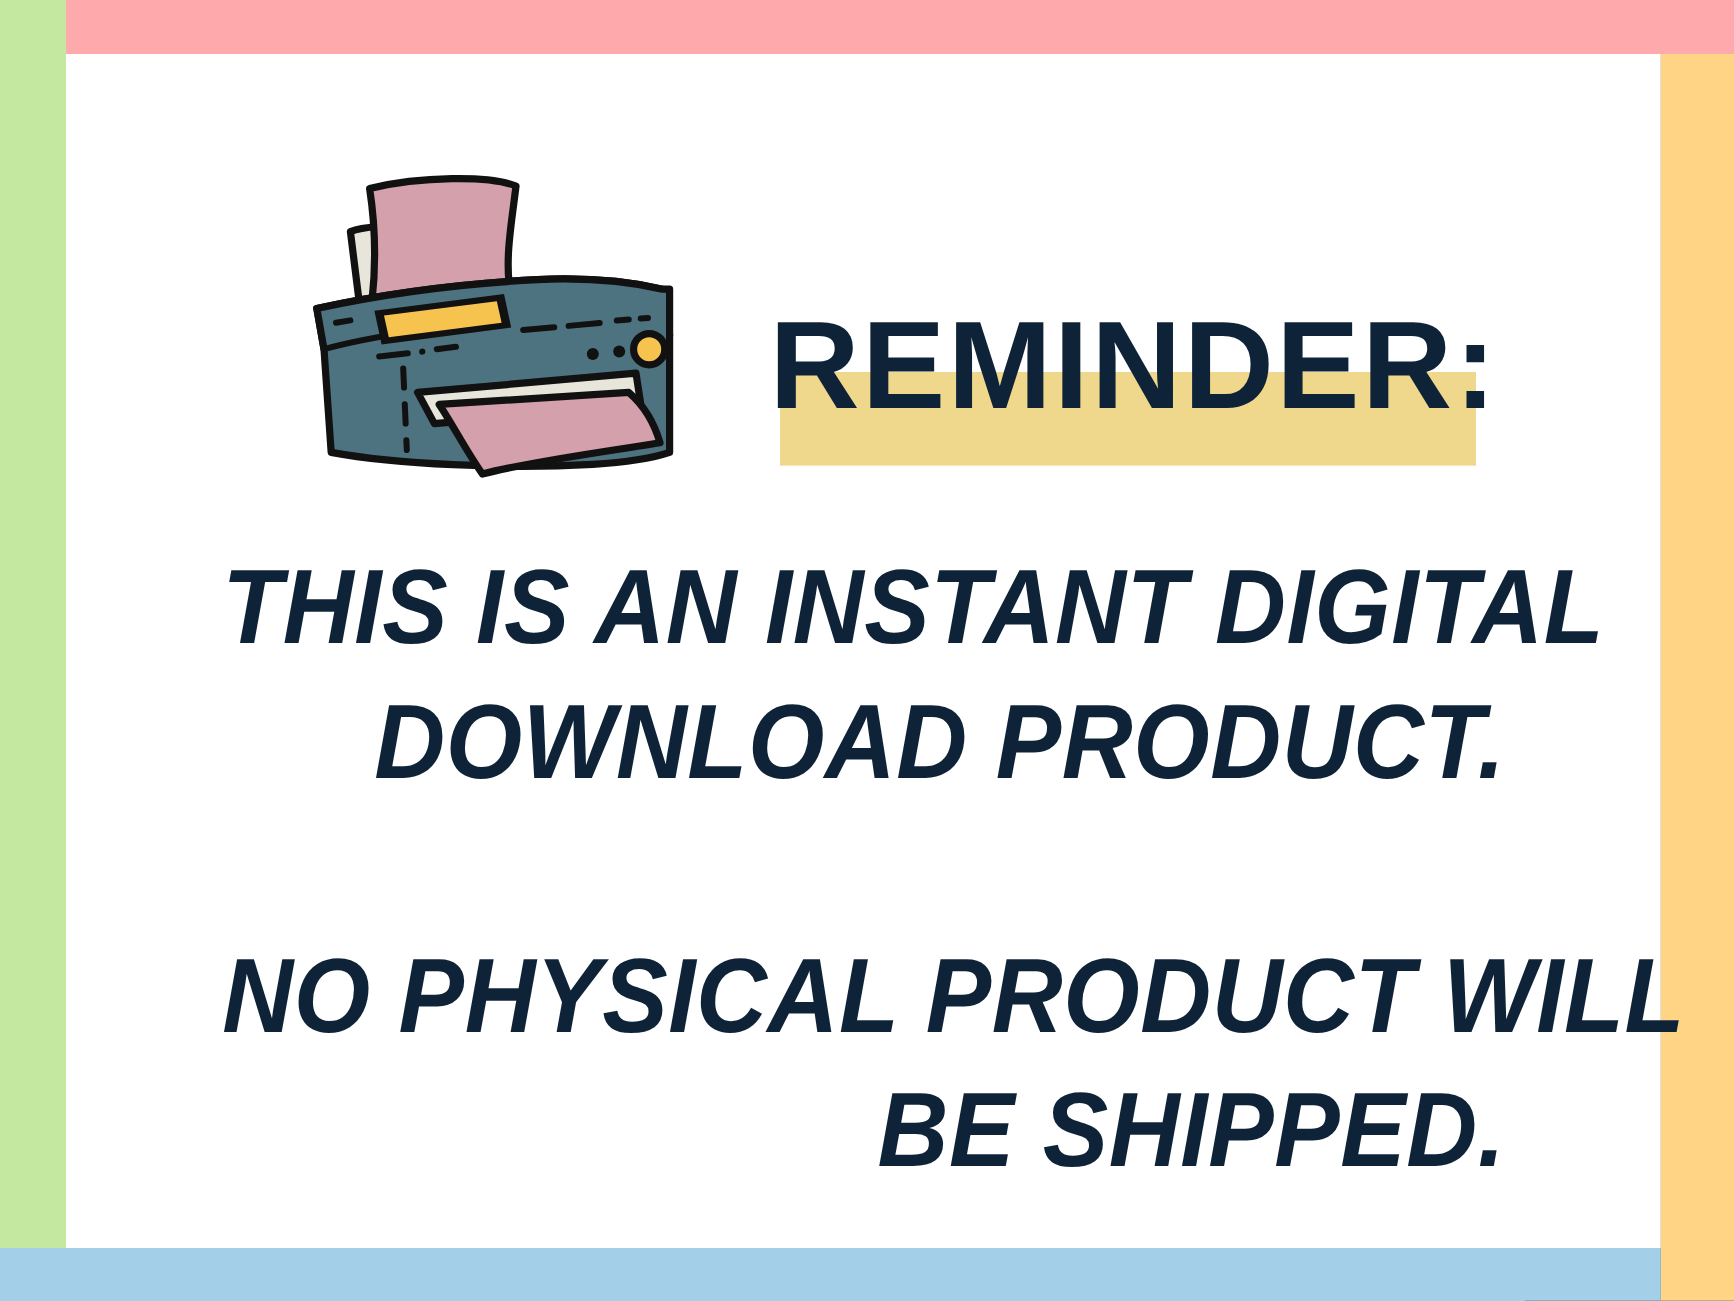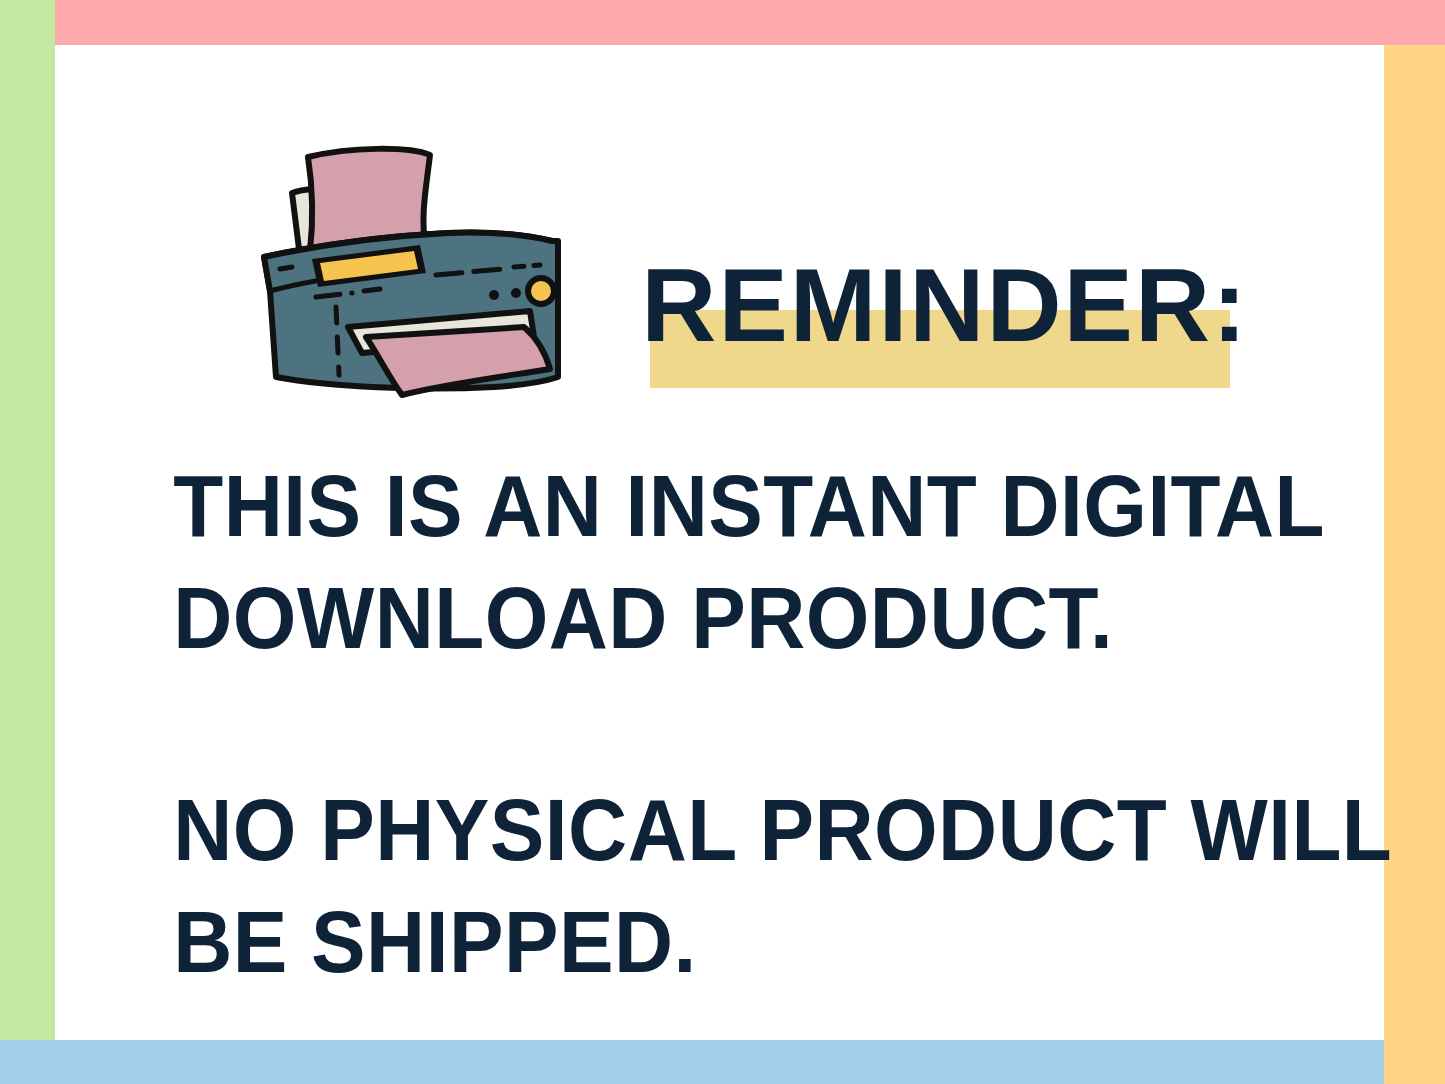--- a/index.html
+++ b/index.html
@@ -83,24 +83,25 @@
     letter-spacing: 2px;
     color: #0E2238;
     transform: scaleX(1.0);
     transform-origin: left top;
     white-space: nowrap;
   }
 
   
   #body-copy {
     position: absolute;
-    left: 78px; top: 405px;
+    left: 90px; top: 405px;
     width: 1150px;
-    text-align: left;
+    text-align: right;
     color: #0E2238;
+    font-style: italic;
   }
   .copy-line {
     font-family: "Liberation Sans Narrow", "Liberation Sans", sans-serif;
     font-weight: 700;
     font-size: 88px;
     line-height: 112px;
     letter-spacing: 0.5px;
     color: #0E2238;
     white-space: nowrap;
     transform: scaleX(0.93);

